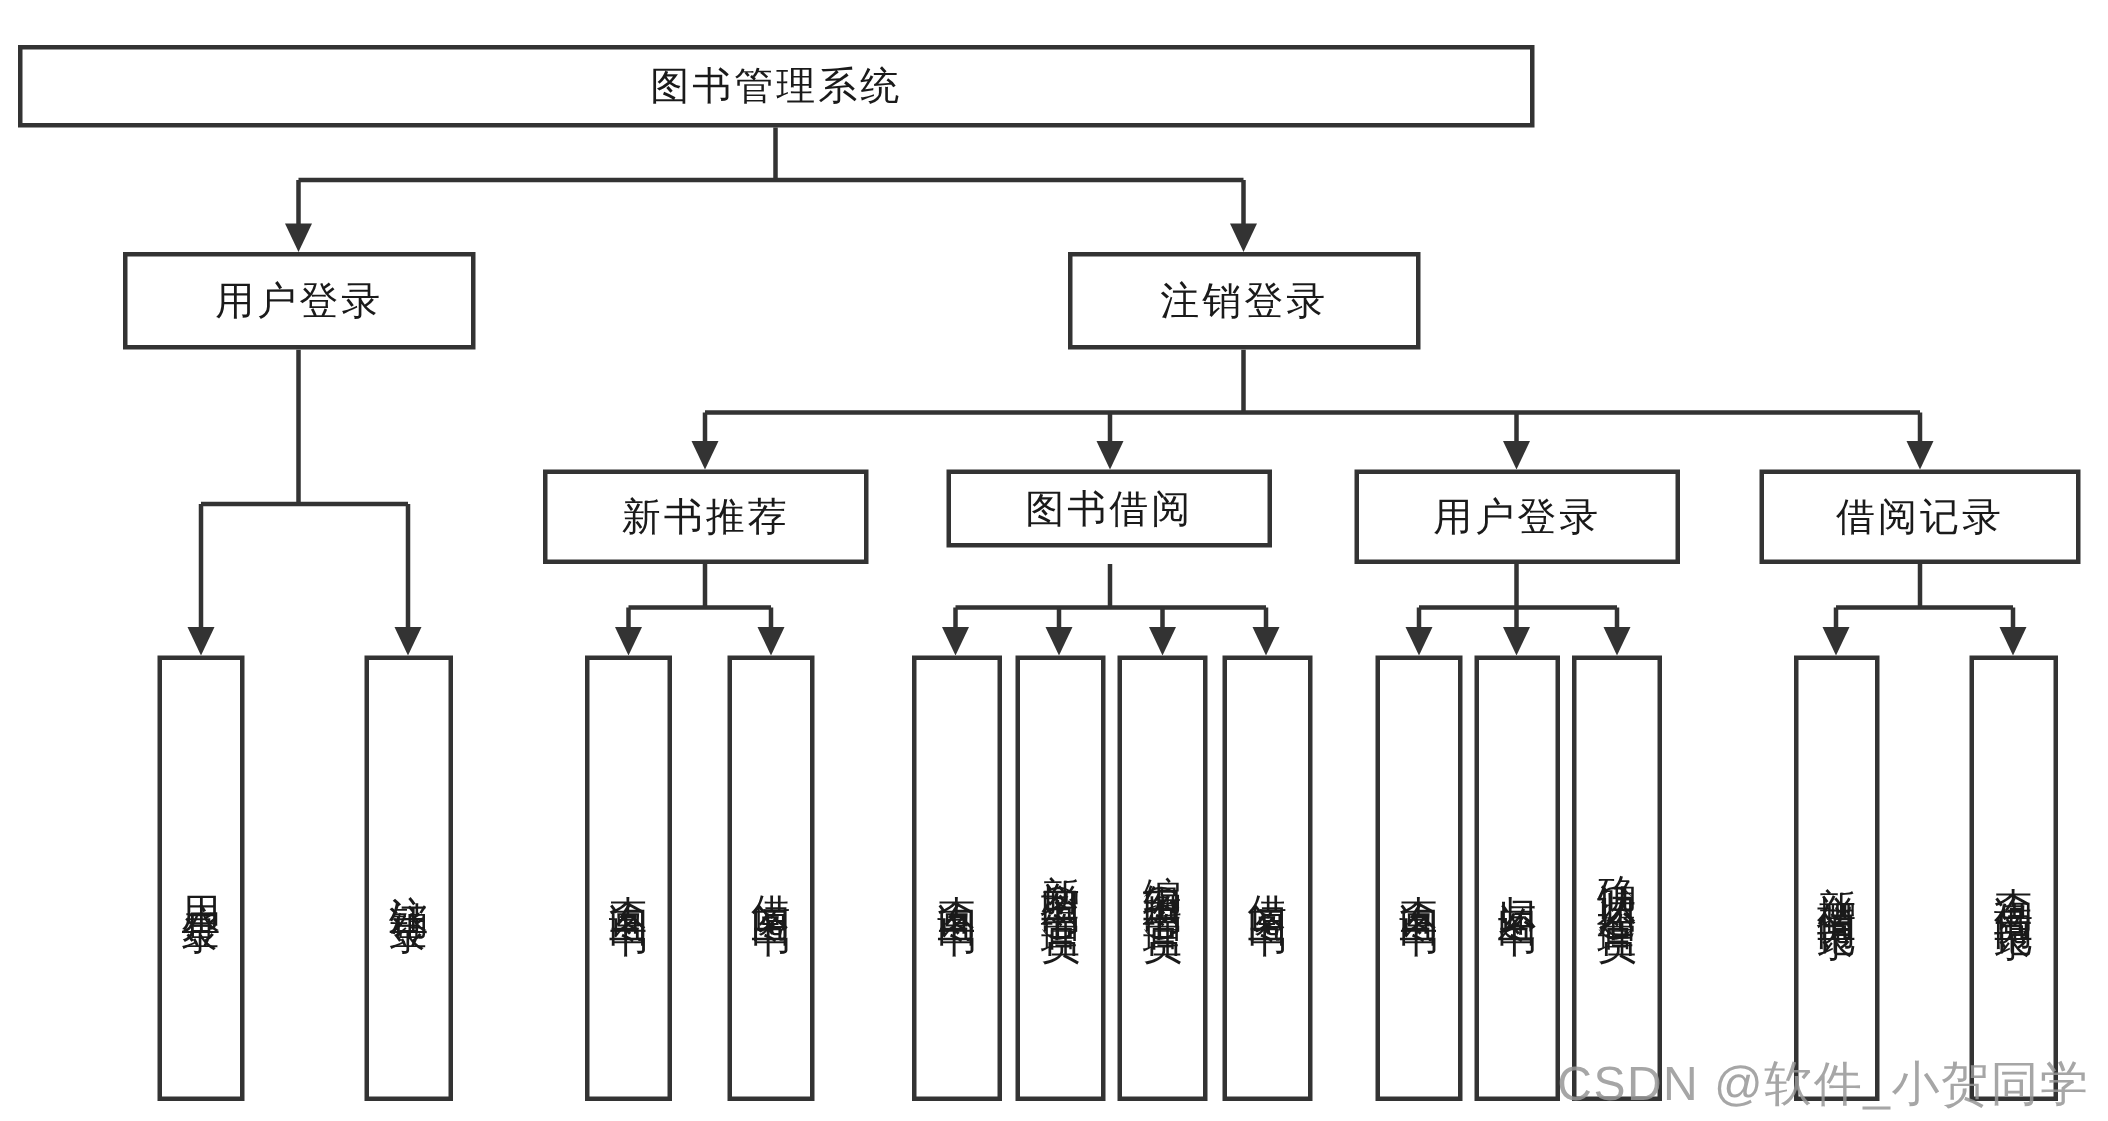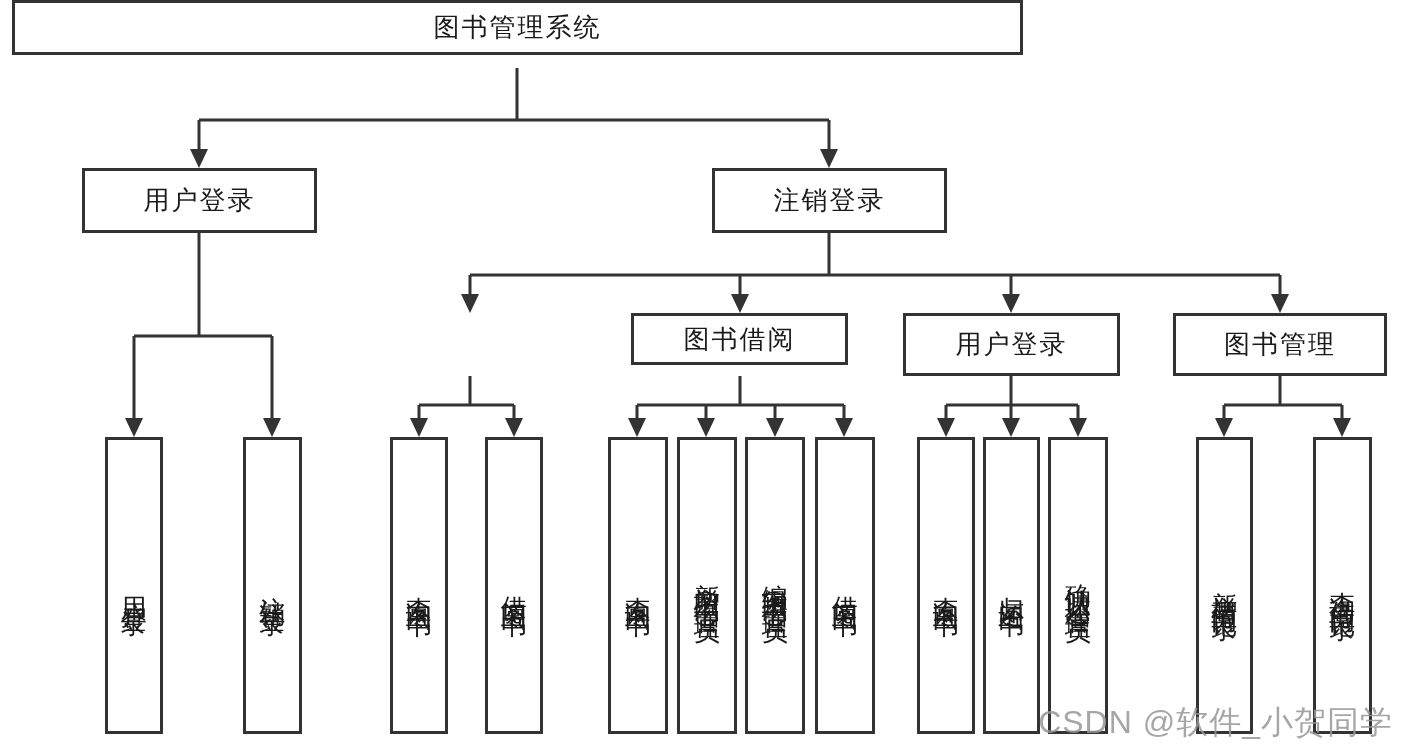--- a/index.html
+++ b/index.html
@@ -56,39 +56,42 @@
       <polygon points="766,418 784,418 775,437"></polygon>
       <polygon points="835,418 853,418 844,437"></polygon>
       <polygon points="937,418 955,418 946,437"></polygon>
       <polygon points="1002,418 1020,418 1011,437"></polygon>
       <polygon points="1069,418 1087,418 1078,437"></polygon>
       <polygon points="1215,418 1233,418 1224,437"></polygon>
       <polygon points="1333,418 1351,418 1342,437"></polygon>
     </g>
   </svg>
 
-  <div class="node h" style="left:12px;top:0;width:1011px;height:55px;">
+  <div class="node h" style="left:12px;top:30px;width:1011px;height:55px;">
     <span class="htext">图书管理系统</span>
   </div>
 
   <div class="node h" style="left:82px;top:168px;width:235px;height:65px;">
     <span class="htext">用户登录</span>
   </div>
   <div class="node h" style="left:712px;top:168px;width:235px;height:65px;">
     <span class="htext">注销登录</span>
   </div>
 
+  <div class="node h" style="left:362px;top:313px;width:217px;height:63px;">
+    <span class="htext">新书推荐</span>
+  </div>
   <div class="node h" style="left:631px;top:313px;width:217px;height:52px;">
     <span class="htext">图书借阅</span>
   </div>
   <div class="node h" style="left:903px;top:313px;width:217px;height:63px;">
     <span class="htext">用户登录</span>
   </div>
   <div class="node h" style="left:1173px;top:313px;width:214px;height:63px;">
-    <span class="htext">图书管理</span>
+    <span class="htext">借阅记录</span>
   </div>
 
   <div class="node v" style="left:105px;top:437px;width:58px;height:297px;">
     <span class="vtext">用户登录</span>
   </div>
   <div class="node v" style="left:243px;top:437px;width:59px;height:297px;">
     <span class="vtext">注销登录</span>
   </div>
 
   <div class="node v" style="left:390px;top:437px;width:58px;height:297px;">

